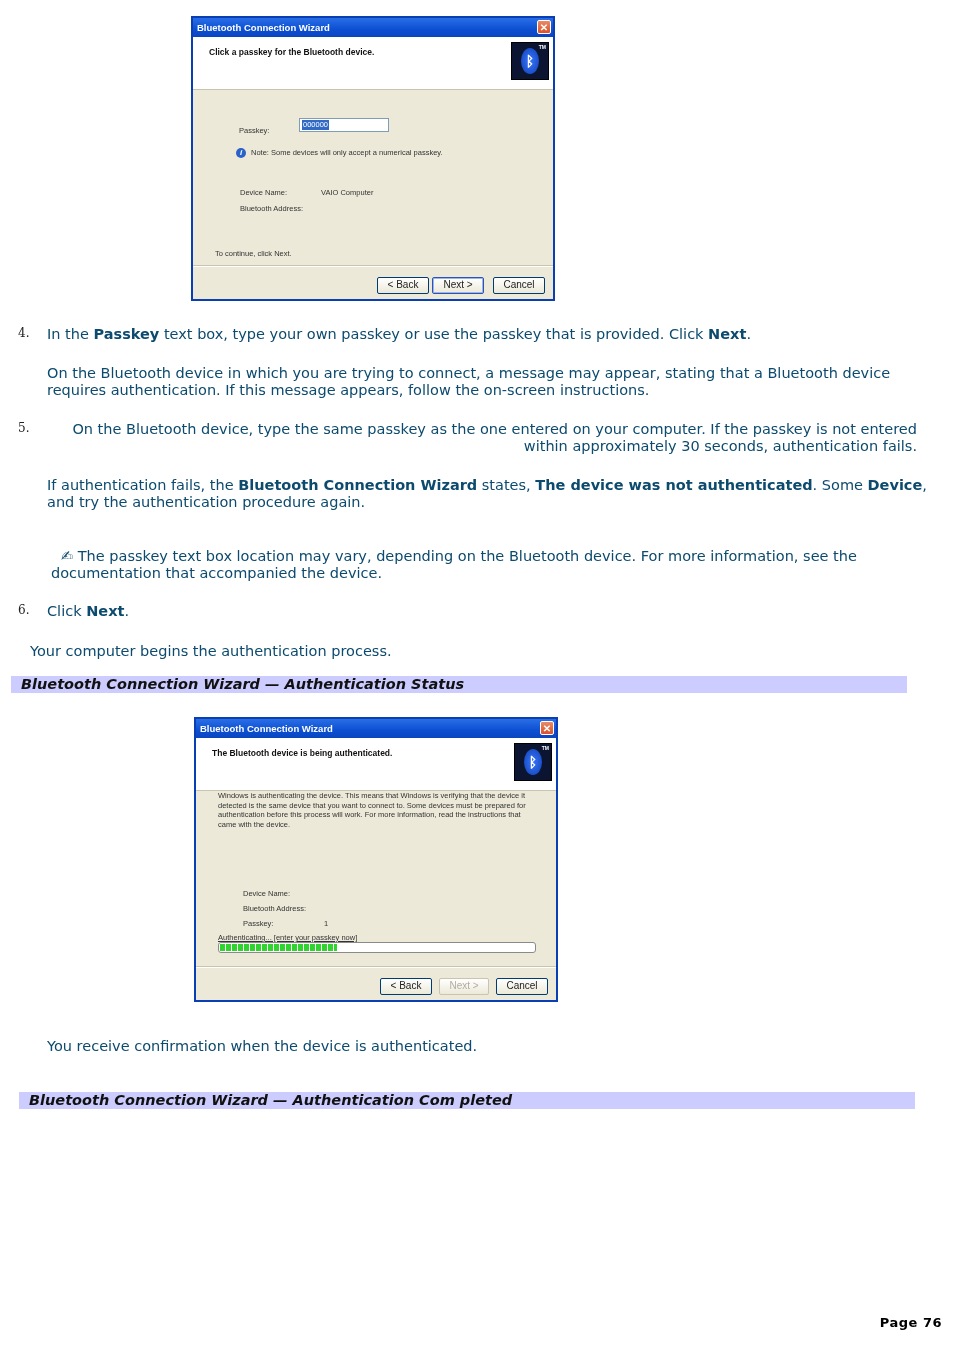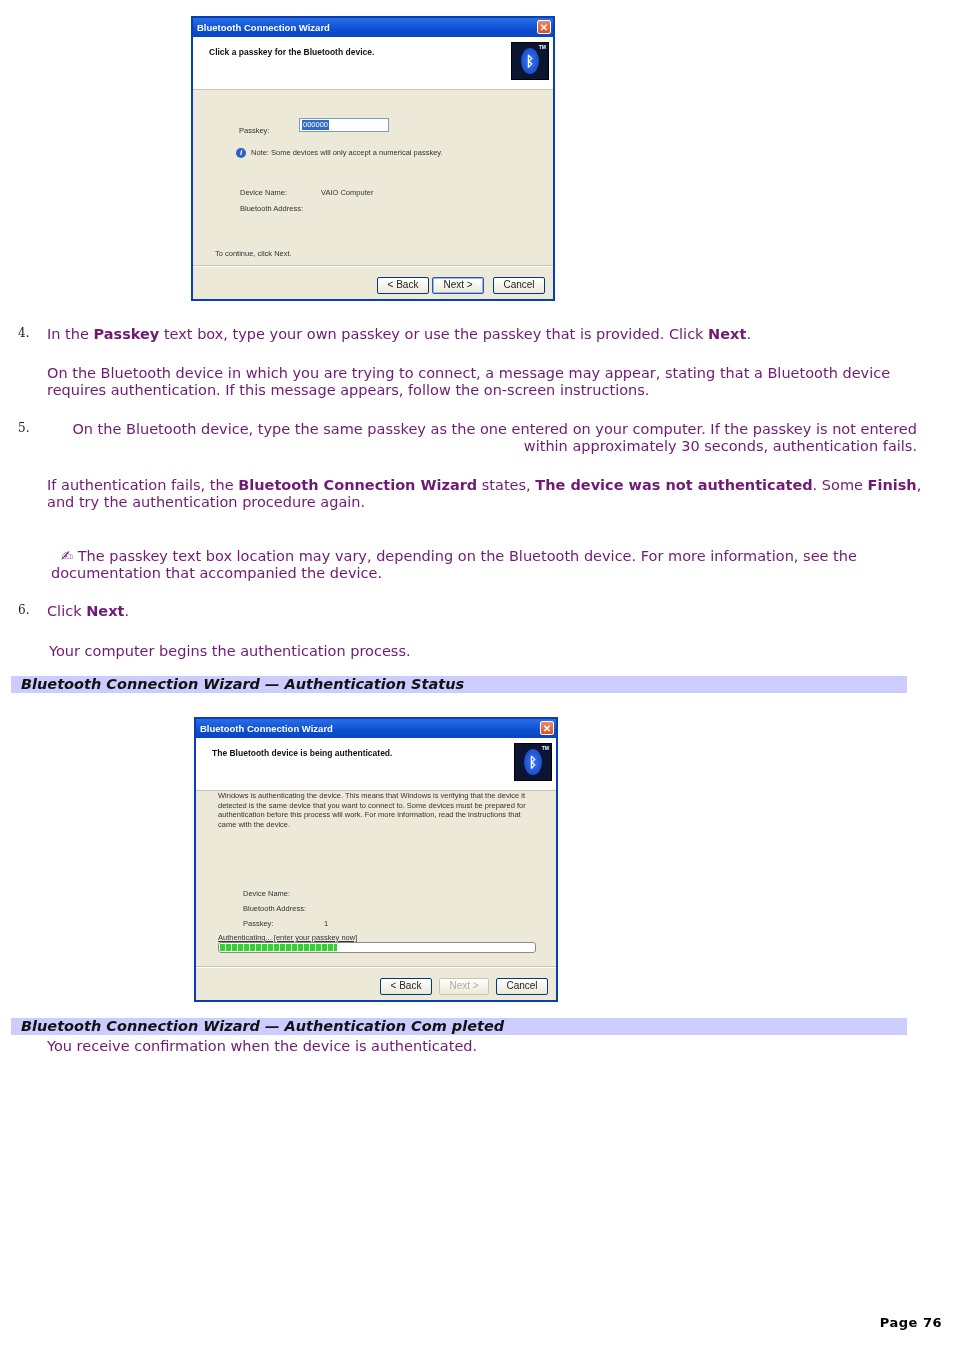--- a/index.html
+++ b/index.html
@@ -25,21 +25,21 @@
   .dlg .bt-logo .tm { position:absolute; right:2px; top:1px; color:#fff; font-size:5px; font-weight:bold; }
   .dlg .body { font-size:7.5px; color:#333; line-height:9.5px; }
   .dlg .btn { position:absolute; height:17px; border:1px solid #003c74; border-radius:2px;
          background:linear-gradient(#ffffff,#ece9d8); font-size:10px; line-height:14px; text-align:center;
          box-sizing:border-box; color:#222; }
   .dlg .btn.default { border:1px solid #2a55b8; box-shadow: inset 0 0 0 1px #9cb5e6; }
   .dlg .btn.disabled { color:#b0ad9f; border-color:#c8c4b0; }
   .dlg .sep { position:absolute; left:0; right:0; height:1px; background:#c8c4b0; border-bottom:1px solid #fff; }
 
   
-  .p { position:absolute; font-size:14.5px; line-height:17px; color:#701a75; }
+  .p { position:absolute; font-size:14.5px; line-height:17px; color:#0c4a6e; }
   .num { position:absolute; font-family:"DejaVu Serif", "Liberation Serif", serif; font-size:12px; color:#222; }
   .band { position:absolute; left:11px; width:896px; height:17px; background:#ccccff; }
   .band span { position:absolute; left:10px; top:0; font-weight:bold; font-style:italic; font-size:14.5px; line-height:17px; color:#111; }
   b { font-weight:bold; }
 </style>
 </head>
 <body>
 
 <div class="dlg" style="left:191px; top:16px; width:364px; height:285px;">
   <div class="titlebar">
@@ -71,33 +71,33 @@
 
 <div class="num" style="left:18px; top:326px;">4.</div>
 <div class="p" style="left:47px; top:326px; width:880px;">
   <span>In the </span><b>Passkey</b><span> text box, type your own passkey or use the passkey that is provided. Click </span><b>Next</b><span>.</span>
 </div>
 <div class="p" style="left:47px; top:365px; width:870px;">On the Bluetooth device in which you are trying to connect, a message may appear, stating that a Bluetooth device requires authentication. If this message appears, follow the on-screen instructions.</div>
 
 <div class="num" style="left:18px; top:421px;">5.</div>
 <div class="p" style="left:47px; top:421px; width:870px;text-align:right;">On the Bluetooth device, type the same passkey as the one entered on your computer. If the passkey is not entered within approximately 30 seconds, authentication fails.</div>
 <div class="p" style="left:47px; top:477px; width:880px;">
-  <span>If authentication fails, the </span><b>Bluetooth Connection Wizard</b><span> states, </span><b>The device was not authenticated</b><span>. Some </span><b>Finish</b><span>, and try the authentication procedure again.</span>
+  <span>If authentication fails, the </span><b>Bluetooth Connection Wizard</b><span> states, </span><b>The device was not authenticated</b><span>. Some </span><b>Device</b><span>, and try the authentication procedure again.</span>
 </div>
 
 <div class="p" style="left:51px; top:548px; width:870px;">
   <span style="margin-left:10px;">✍</span>
   <span>The passkey text box location may vary, depending on the Bluetooth device. For more information, see the documentation that accompanied the device.</span>
 </div>
 
 <div class="num" style="left:18px; top:603px;">6.</div>
 <div class="p" style="left:47px; top:603px;">
   <span>Click </span><b>Next</b><span>.</span>
 </div>
-<div class="p" style="left:49px; top:643px;">Your computer begins the authentication process.</div>
+<div class="p" style="left:30px; top:643px;">Your computer begins the authentication process.</div>
 
 <div class="band" style="top:676px;">
   <span>Bluetooth Connection Wizard — Authentication Status</span>
 </div>
 
 <div class="dlg" style="left:194px; top:717px; width:364px; height:285px;">
   <div class="titlebar">
     <span>Bluetooth Connection Wizard</span>
     <div class="close">✕</div>
   </div>
@@ -118,17 +118,17 @@
     <div style="position:absolute; left:1px; top:1px; width:37%; height:7px; background:repeating-linear-gradient(90deg,#2fd42f 0 5px,#ffffff 5px 6px);"></div>
   </div>
   <div class="sep" style="top:247px;"></div>
   <div class="btn" style="left:184px; top:259px; width:52px;">&lt; Back</div>
   <div class="btn disabled" style="left:243px; top:259px; width:50px;">Next &gt;</div>
   <div class="btn" style="left:300px; top:259px; width:52px;">Cancel</div>
 </div>
 
 <div class="p" style="left:47px; top:1038px;">You receive confirmation when the device is authenticated.</div>
 
-<div class="band" style="top:1018px;">
+<div class="band" style="top:1092px;margin-left:8px;">
   <span>Bluetooth Connection Wizard — Authentication Com pleted</span>
 </div>
 
 <div class="abs" style="right:12px; top:1315px; font-weight:bold; font-size:13px; letter-spacing:0.5px;">Page 76</div>
 
 </body></html>

